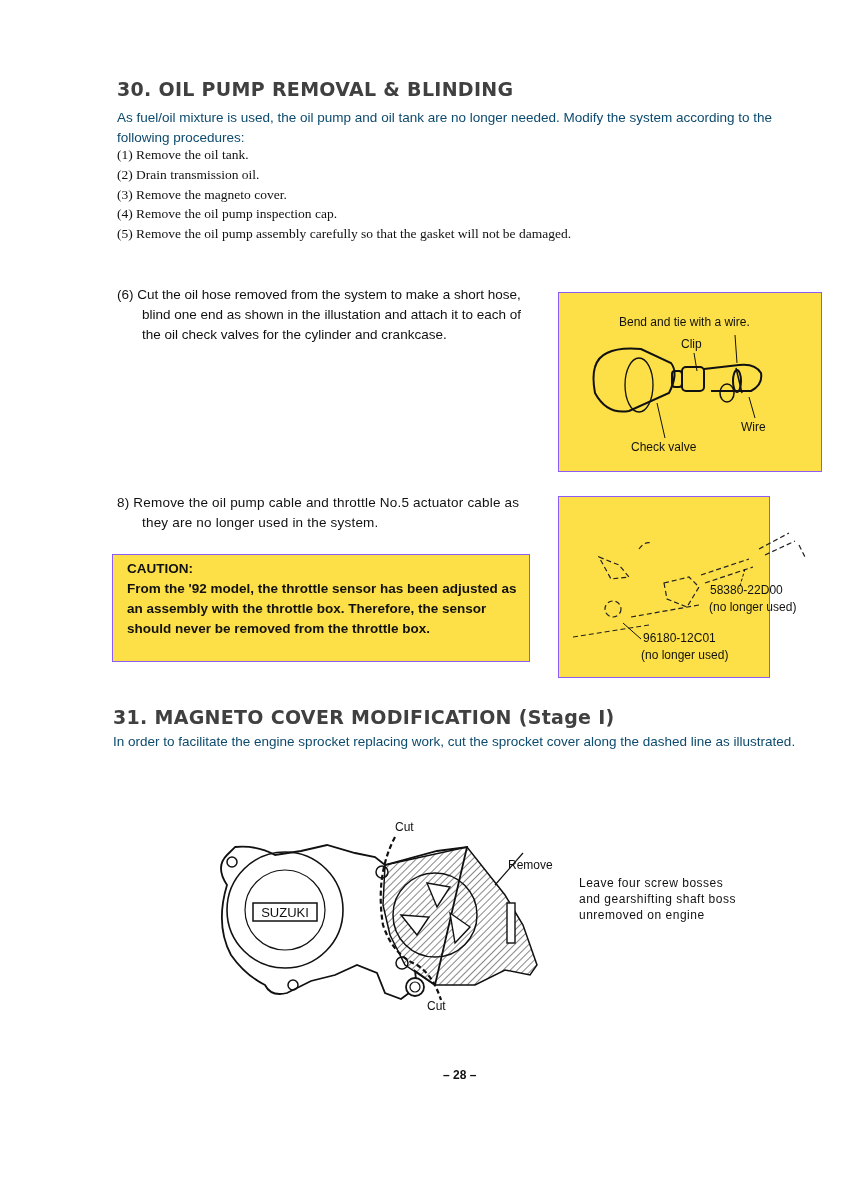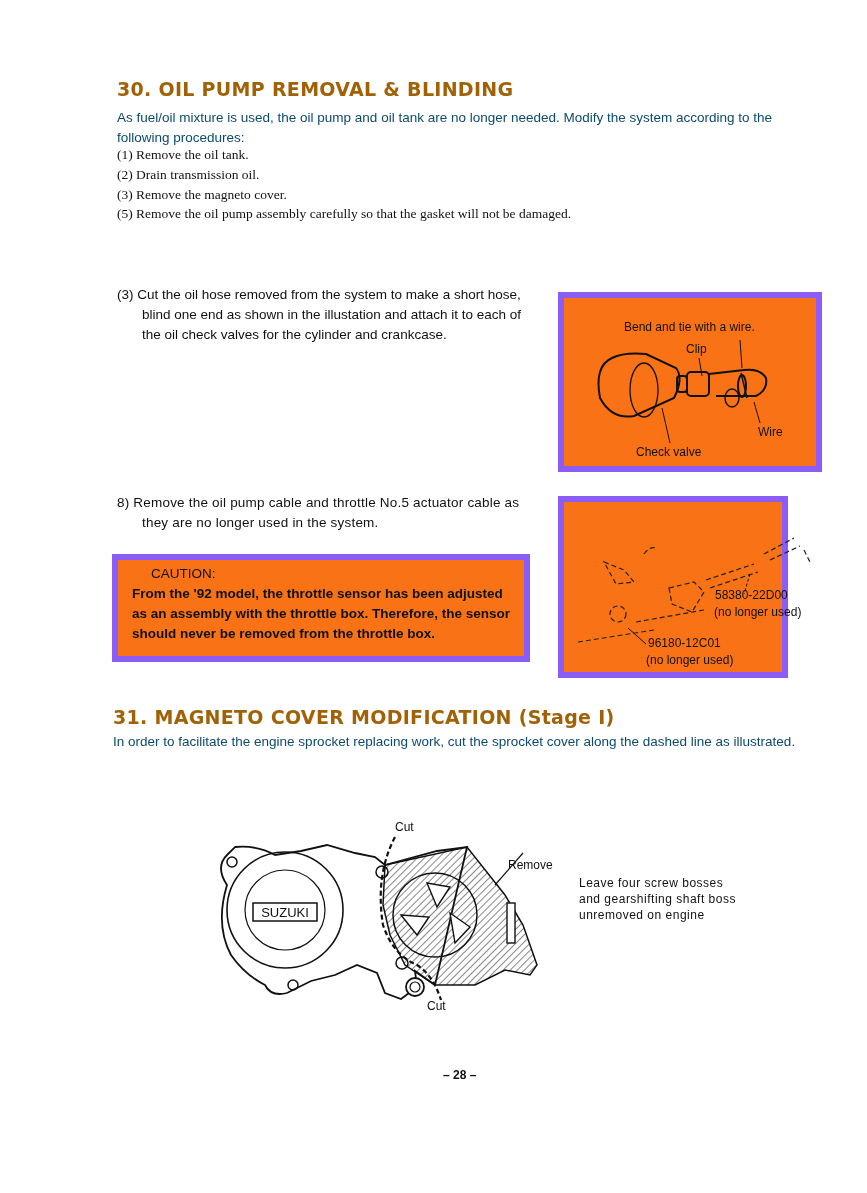--- a/index.html
+++ b/index.html
@@ -1,50 +1,51 @@
 <!DOCTYPE html>
 <html><head>
 <meta charset="utf-8">
 <style>
   html, body { margin: 0; padding: 0; background: #ffffff; }
   body { width: 867px; height: 1193px; position: relative; overflow: hidden;
          font-family: "Liberation Sans", sans-serif; color: #111; }
   .abs { position: absolute; }
-  h2 { margin: 0; font-family: "DejaVu Sans", sans-serif; font-weight: bold; font-size: 19px; letter-spacing: 0.3px; color:#a16207; }
+  h2 { margin: 0; font-family: "DejaVu Sans", sans-serif; font-weight: bold; font-size: 19px; letter-spacing: 0.3px; color:#404040; }
   .p { font-size: 13.5px; line-height: 20px; color:#0c4a6e; }
   .steps { margin: 0; padding: 0; list-style: none; }
   .steps li { font-size: 13.5px; line-height: 19.8px; padding-left: 25px; text-indent: -25px; }
-  .box { border: 6px solid #8b5cf6; box-sizing: border-box; background:#f97316; }
+  .box { border: 1px solid #8b5cf6; box-sizing: border-box; background:#fde047; }
   .caution { font-weight: bold; font-size: 13.5px; line-height: 20px; padding: 4px 10px 4px 14px; }
-  .caution .ttl { font-weight: normal; margin-left: 19px; }
+  .caution .ttl { font-weight: bold; }
   .lbl { position: absolute; font-size: 12px; color:#111; white-space: nowrap; }
   .note { font-size: 12px; line-height: 16px; letter-spacing: 0.5px; }
   .pagenum { font-weight: bold; font-size: 12px; }
   svg { display: block; }
 </style>
 </head>
 <body>
 
 <h2 class="abs" style="left:117px; top:78px;">30. OIL PUMP REMOVAL &amp; BLINDING</h2>
 <div class="abs p" style="left:117px; top:108px; width:708px;">As fuel/oil mixture is used, the oil pump and oil tank are no longer needed. Modify the system according to the following procedures:</div>
 
 <ul class="abs steps" style="left:117px; top:145px; width:710px;font-family:Liberation Serif, serif;">
   <li>(1) Remove the oil tank.</li>
   <li>(2) Drain transmission oil.</li>
   <li>(3) Remove the magneto cover.</li>
+  <li>(4) Remove the oil pump inspection cap.</li>
   <li>(5) Remove the oil pump assembly carefully so that the gasket will not be damaged.</li>
 </ul>
 <ul class="abs steps" style="left:117px; top:285px; width:420px;">
-  <li>(3) Cut the oil hose removed from the system to make a short hose, blind one end as shown in the illustation and attach it to each of the oil check valves for the cylinder and crankcase.</li>
+  <li>(6) Cut the oil hose removed from the system to make a short hose, blind one end as shown in the illustation and attach it to each of the oil check valves for the cylinder and crankcase.</li>
 </ul>
 
 <div class="abs box" style="left:558px; top:292px; width:264px; height:180px;">
   <div class="lbl" style="left:60px; top:22px;">Bend and tie with a wire.</div>
   <div class="lbl" style="left:122px; top:44px;">Clip</div>
-  <div class="lbl" style="left:182px; top:127px;margin-left:12px;">Wire</div>
+  <div class="lbl" style="left:182px; top:127px;">Wire</div>
   <div class="lbl" style="left:72px; top:147px;">Check valve</div>
   <svg class="abs" style="left:0; top:0;" width="264" height="180">
     <g fill="none" stroke="#111" stroke-width="2">
       <path d="M48 60 Q30 68 36 100 Q48 122 70 118 L110 100 Q120 80 112 70 L82 56 Q60 54 48 60 Z"></path>
       <ellipse cx="80" cy="92" rx="14" ry="27" stroke-width="1.3"></ellipse>
       <rect x="113" y="78" width="10" height="16" rx="3"></rect>
       <rect x="123" y="74" width="22" height="24" rx="4"></rect>
       <path d="M145 76 L180 72 Q196 70 202 80 Q204 92 192 98 L152 98"></path>
       <ellipse cx="178" cy="88" rx="4" ry="11"></ellipse>
       <ellipse cx="168" cy="100" rx="7" ry="9" stroke-width="1.5"></ellipse>
@@ -61,21 +62,21 @@
 
 <ul class="abs steps" style="left:117px; top:493px; width:420px;">
   <li style="letter-spacing:0.2px;">8) Remove the oil pump cable and throttle No.5 actuator cable as they are no longer used in the system.</li>
 </ul>
 
 <div class="abs box caution" style="left:112px; top:554px; width:418px; height:108px;">
   <div class="ttl">CAUTION:</div>
   <div>From the '92 model, the throttle sensor has been adjusted as an assembly with the throttle box. Therefore, the sensor should never be removed from the throttle box.</div>
 </div>
 
-<div class="abs box" style="left:558px; top:496px; width:230px; height:182px;">
+<div class="abs box" style="left:558px; top:496px; width:212px; height:182px;">
   <svg class="abs" style="left:0; top:0;" width="264" height="182">
     <g fill="none" stroke="#222" stroke-width="1.2" stroke-dasharray="5 3">
       <path d="M40 60 L60 68 L70 80 L52 82 Z"></path>
       <path d="M80 52 Q86 44 92 46"></path>
       <path d="M105 86 L130 80 L140 90 L128 110 L108 102 Z"></path>
       <path d="M142 78 L190 62"></path>
       <path d="M146 86 L194 70"></path>
       <path d="M200 52 L230 36"></path>
       <path d="M206 58 L236 44"></path>
       <path d="M72 120 L140 108"></path>

